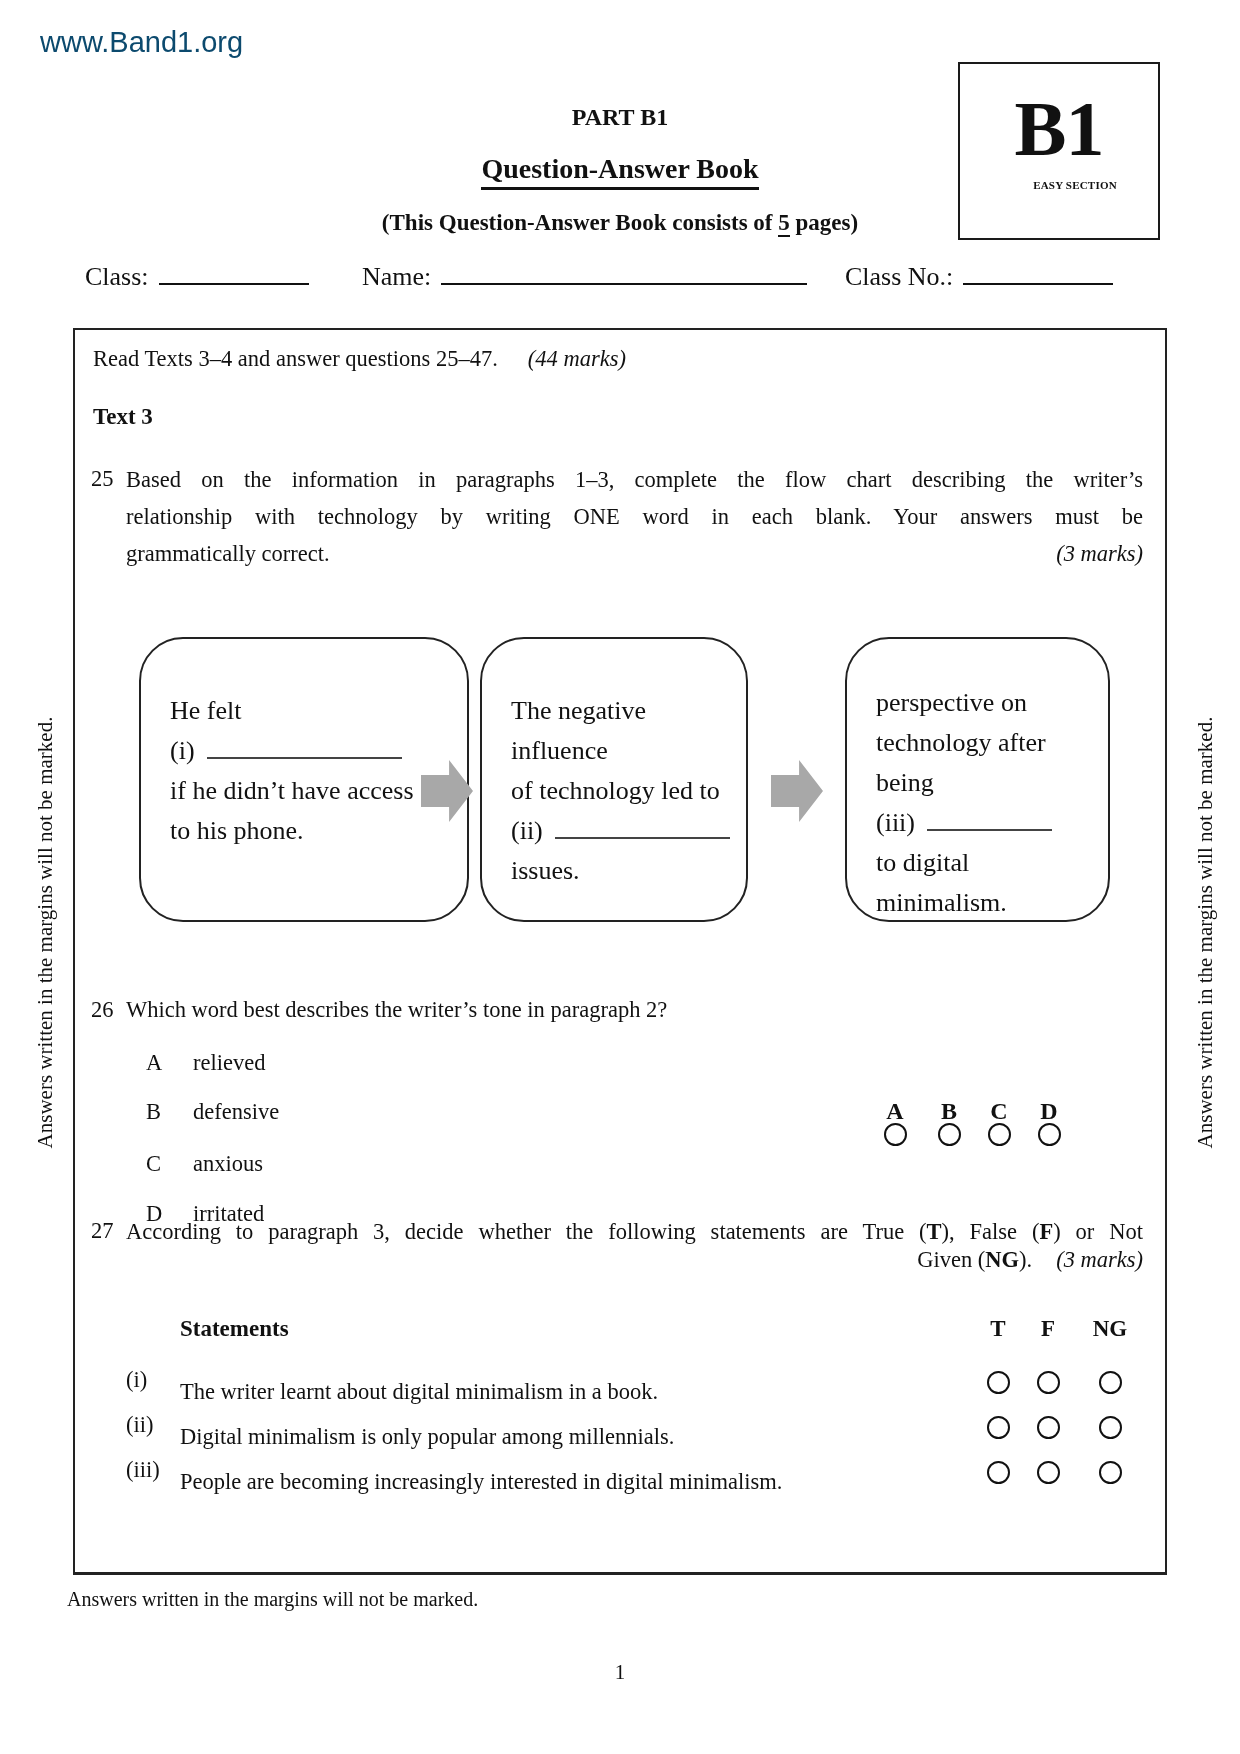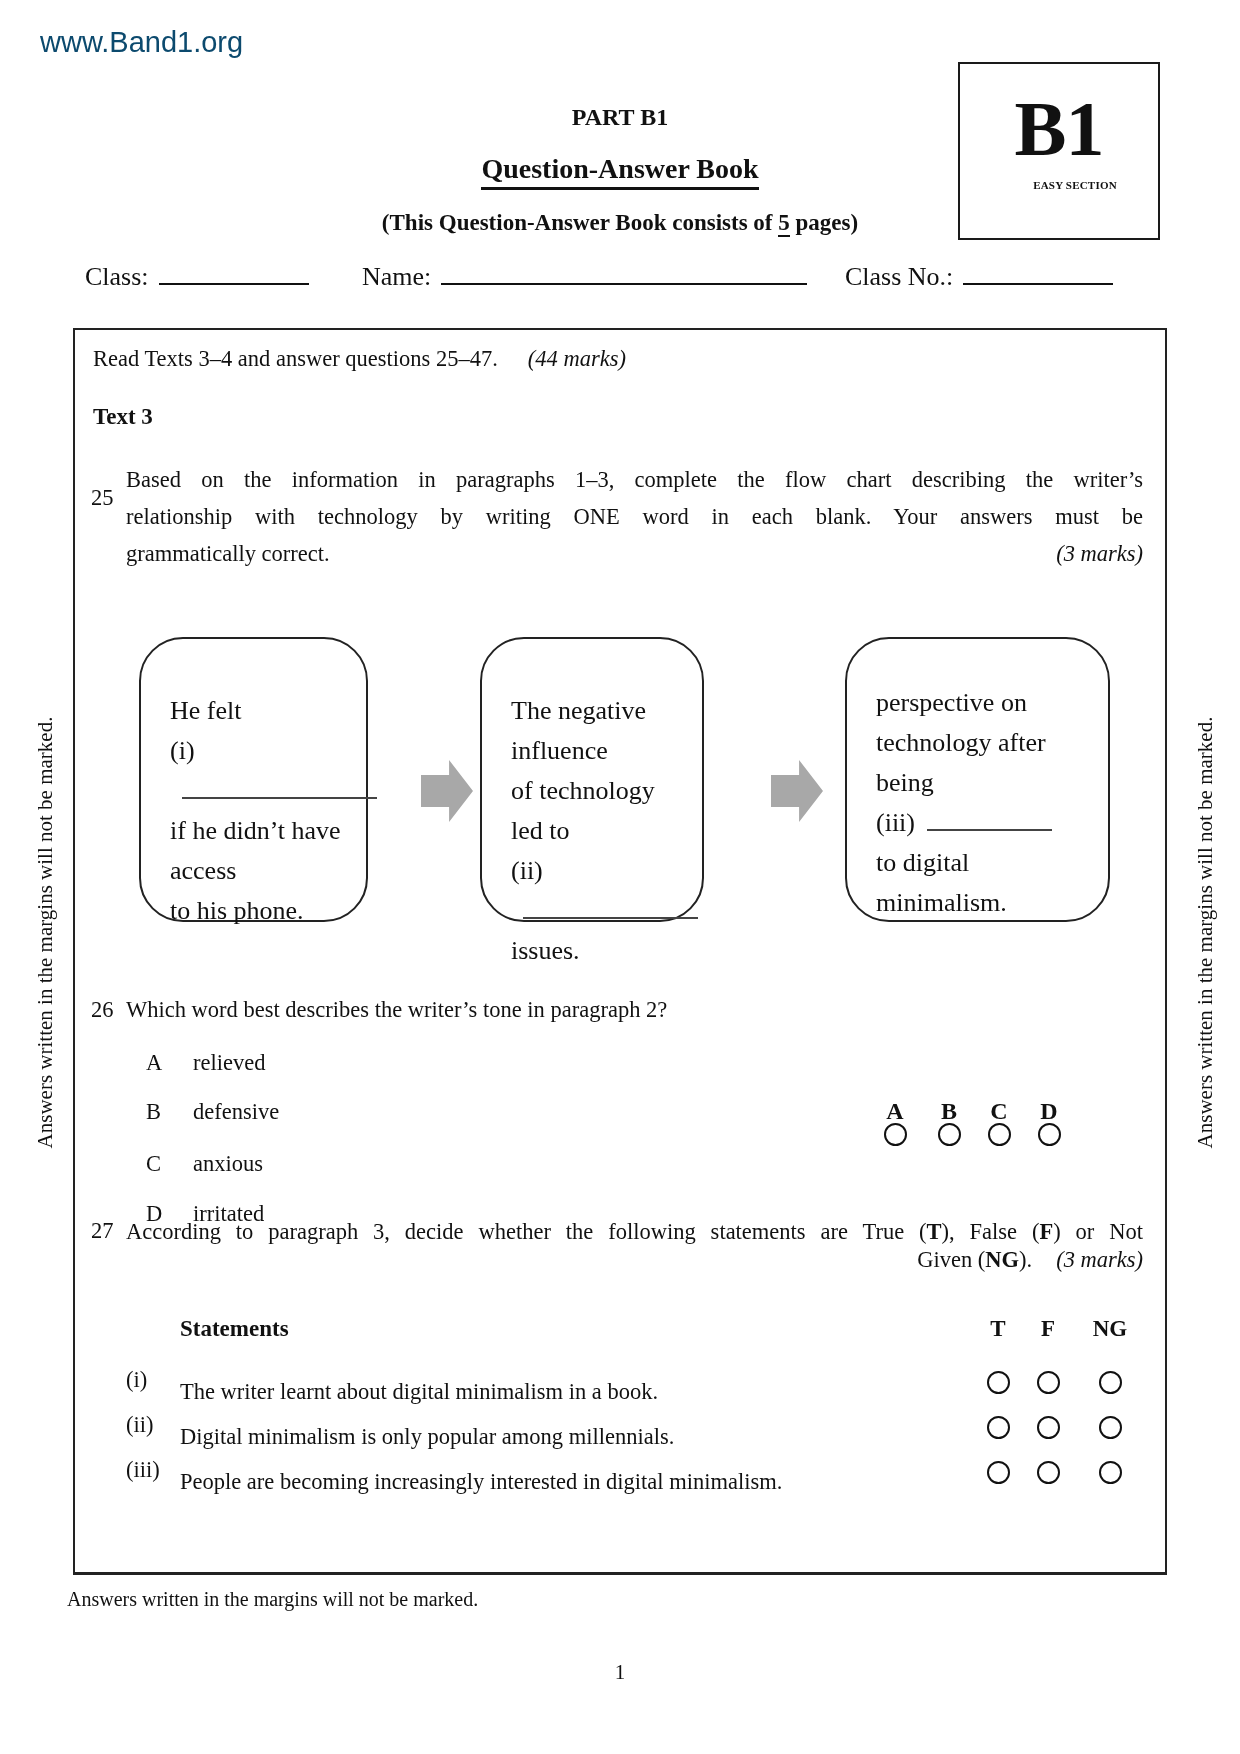--- a/index.html
+++ b/index.html
@@ -32,32 +32,32 @@
   .main-box .abs{position:absolute;}
 
   .instructions{left:18px;top:16px;font-size:22.5px;}
   .marks-inline{font-style:italic;margin-left:30px;}
   .section-title{left:18px;top:74px;font-family:Liberation Serif, serif;
                  font-size:23px;font-weight:bold;}
 
   .qnum{font-size:22.5px;}
   .qline{font-size:22.5px;line-height:28px;}
   .just{text-align:justify;text-align-last:justify;}
-  .q25-num{left:16px;top:136px;margin-top:19px;}
+  .q25-num{left:16px;top:136px;}
   .q25-l1{left:51px;top:136px;width:1017px;}
   .q25-l2{left:51px;top:173px;width:1017px;}
   .q25-l3{left:51px;top:210px;width:1017px;display:flex;justify-content:space-between;}
   .marks-it{font-style:italic;}
 
   
   .fbox{top:307px;height:285px;border:2px solid #222;border-radius:44px;background:#fff;
         font-size:26px;box-sizing:border-box;padding-top:52px;}
   .fbox div{padding-left:29px;padding-right:10px;line-height:40px;}
-  .fb1{left:64px;width:229px;}
-  .fb2{left:405px;width:224px;}
+  .fb1{left:64px;width:330px;}
+  .fb2{left:405px;width:268px;}
   .fb3{left:770px;width:265px;padding-top:44px;line-height:41px;}
   .blank{display:inline-block;border-bottom:2px solid #444;height:16px;margin-left:12px;}
   .bk1{width:195px;} .bk2{width:175px;} .bk3{width:125px;}
   .arrow{top:430px;width:52px;height:62px;background:#a8a8a8;
          clip-path:polygon(0 24%,54% 24%,54% 0,100% 50%,54% 100%,54% 76%,0 76%);}
   .ar1{left:346px;} .ar2{left:696px;}
 
   
   .q26-num{left:16px;top:667px;}
   .q26-text{left:51px;top:667px;font-size:22.5px;}

